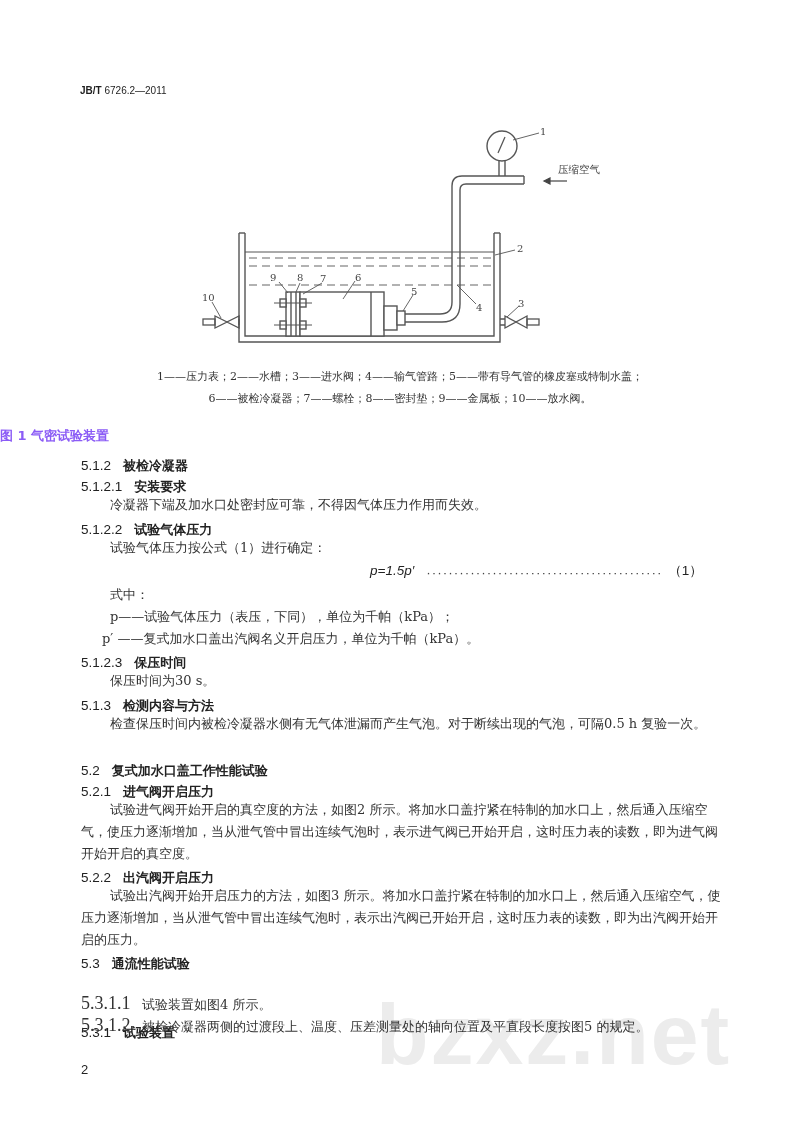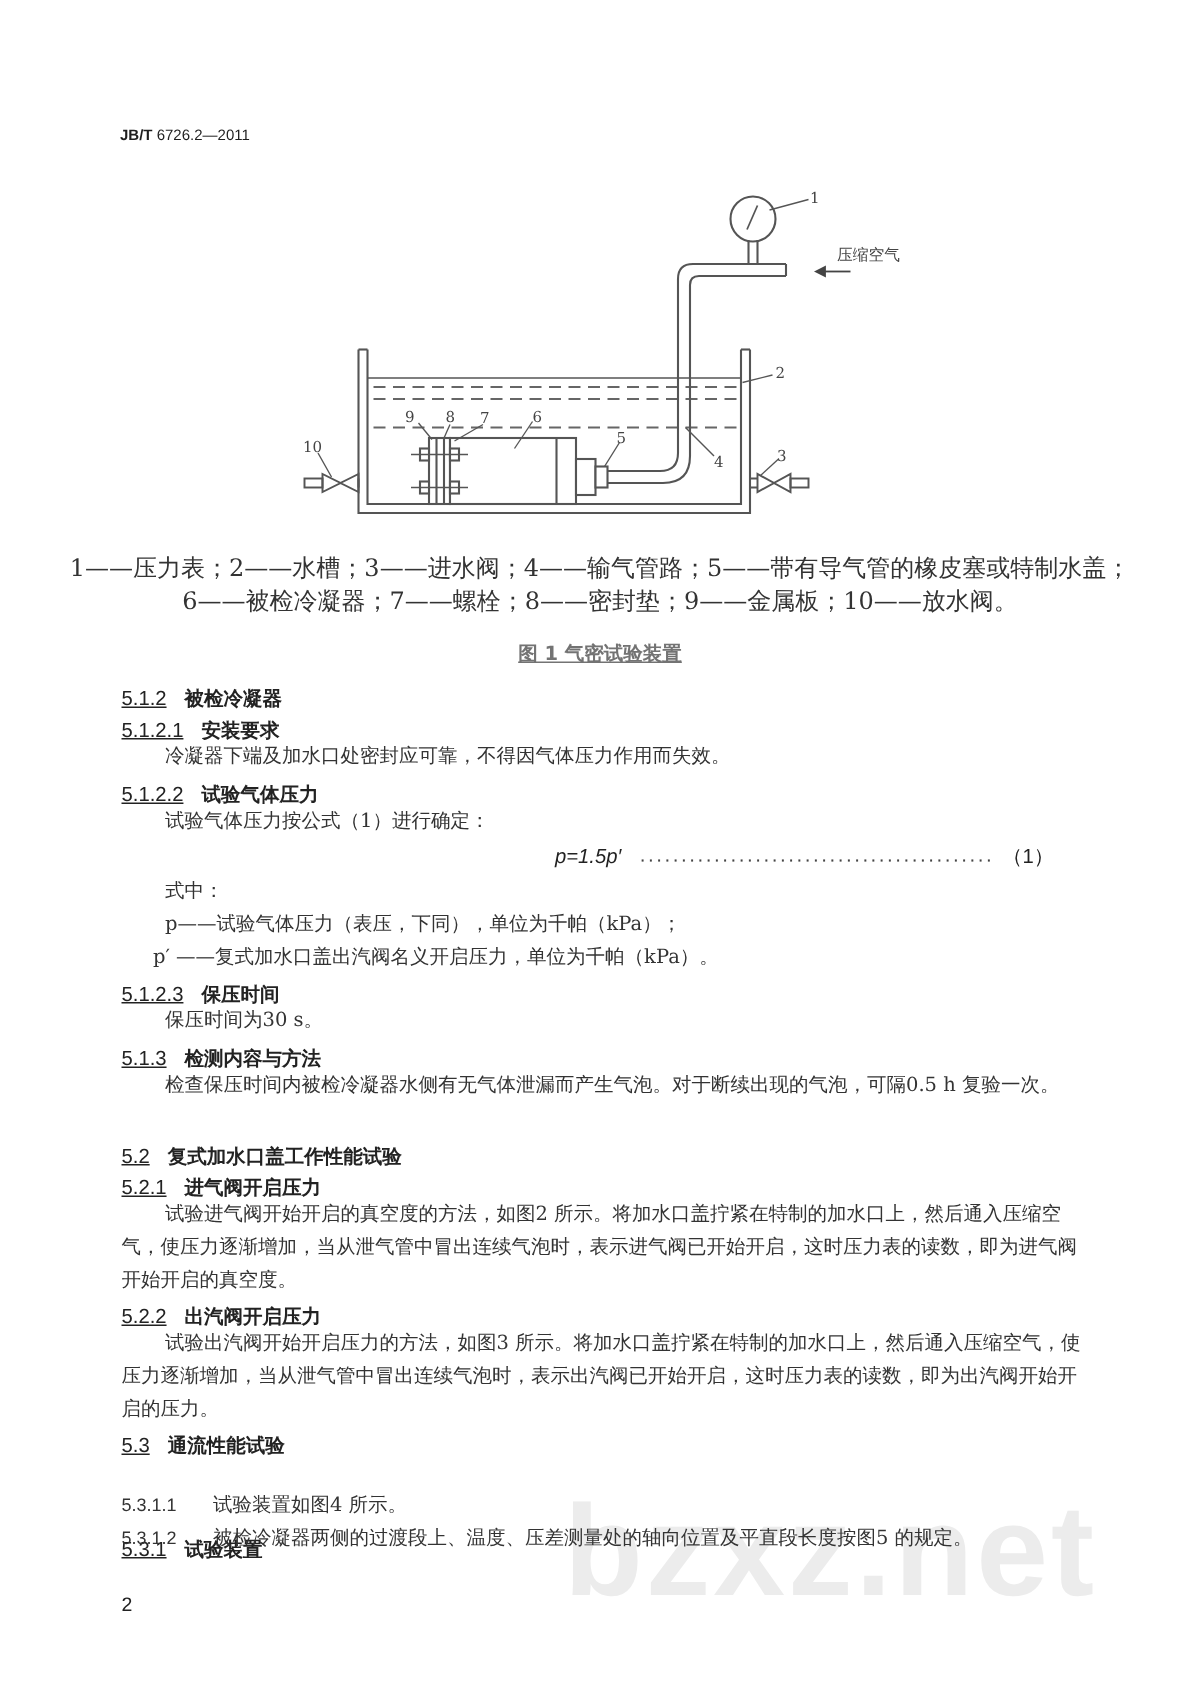--- a/index.html
+++ b/index.html
@@ -4,27 +4,27 @@
 <style>
   html, body { margin: 0; padding: 0; }
   body {
     width: 800px; height: 1134px; background: #ffffff; position: relative; overflow: hidden;
     font-family: "DejaVu Sans", "Liberation Sans", sans-serif; color: #222;
   }
   .abs { position: absolute; }
   .header-code { left: 80px; top: 85px; font-family: "Liberation Sans", sans-serif; font-size: 10px; color: #1e1e1e; }
   .header-code b { font-weight: bold; }
   .figure { left: 180px; top: 120px; width: 460px; height: 240px; }
-  .legend { left: 0; width: 800px; text-align: center; font-size: 16px; color: #333; font-family: "DejaVu Serif", serif; }
-  .caption { left: 0; width: 800px; text-align: center; top: 427px; font-size: 13px; color: #737373; font-weight: bold; text-decoration: underline; }
+  .legend { left: 0; width: 800px; text-align: center; font-size: 11px; color: #333; font-family: "DejaVu Serif", serif; }
+  .caption { left: 0; width: 800px; text-align: left; top: 427px; font-size: 13px; color: #8b5cf6; font-weight: bold; }
   .h { left: 81px; font-size: 13px; color: #222; font-weight: bold; font-family: "DejaVu Sans", sans-serif; }
-  .h .num { font-family: "Liberation Sans", sans-serif; font-weight: normal; font-size: 13.5px; display: inline-block; margin-right: 12px; text-decoration: underline; }
+  .h .num { font-family: "Liberation Sans", sans-serif; font-weight: normal; font-size: 13.5px; display: inline-block; margin-right: 12px; }
   .p { left: 81px; width: 640px; font-size: 13px; line-height: 22px; color: #333; font-family: "DejaVu Serif", serif; }
   .p.indent { text-indent: 29px; }
-  .p .lat { font-family: Liberation Sans, sans-serif; font-size: 12px; }
+  .p .lat { font-family: Liberation Serif, serif; font-size: 18px; }
   .formula { top: 562px; left: 370px; width: 350px; font-size: 13.5px; font-family: "Liberation Sans", sans-serif; color: #222; white-space: nowrap; }
   .formula i { font-style: italic; }
   .dots { display: inline-block; width: 236px; overflow: hidden; vertical-align: bottom; letter-spacing: 1px; color: #444; margin: 0 6px 0 12px; }
   .pagenum { left: 81px; top: 1062px; font-family: "Liberation Sans", sans-serif; font-size: 13px; color: #222; }
   .watermark { left: 376px; top: 985px; font-family: "Liberation Sans", sans-serif; font-weight: bold; font-size: 86px; color: #ececec; letter-spacing: 2px; }
 </style>
 </head>
 <body>
 
 <div class="abs header-code"><b>JB/T</b><span> 6726.2—2011</span></div>

